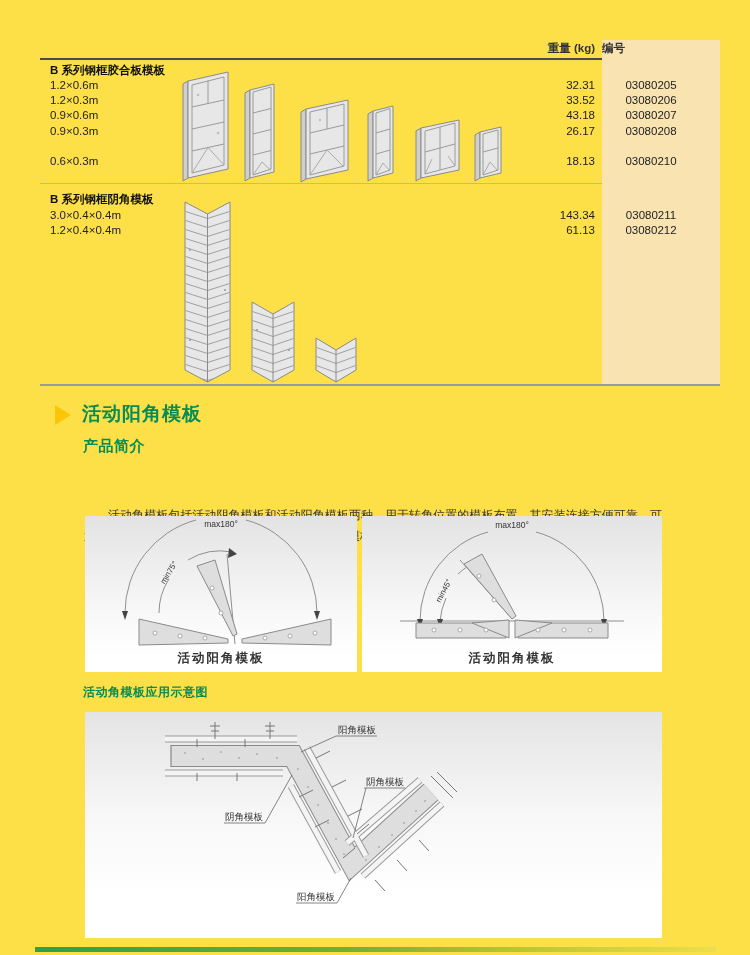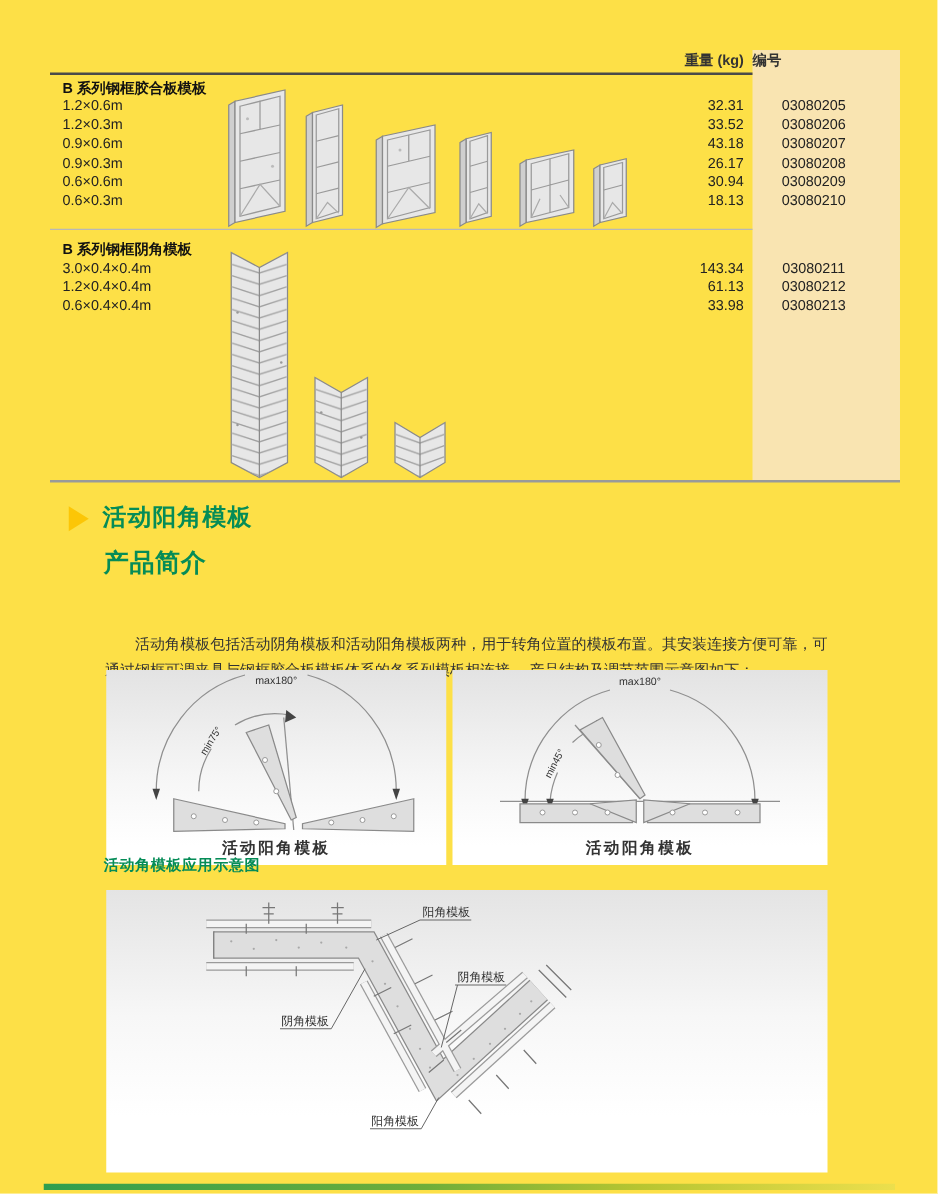--- a/index.html
+++ b/index.html
@@ -20,27 +20,27 @@
   .td-size{position:absolute;left:10px;}
   .td-weight{position:absolute;right:125px;}
   .td-code{position:absolute;left:540px;width:112px;text-align:center;margin-left:15px;}
   .panel-art{position:absolute;left:0;top:0;width:680px;height:346px;}
 
   
   .arrow{position:absolute;left:55px;top:405px;width:0;height:0;
          border-top:10px solid transparent;border-bottom:10px solid transparent;
          border-left:16px solid #FCC606;}
   .h1{position:absolute;left:82px;top:401px;font-size:19px;font-weight:bold;color:#058C57;letter-spacing:1px;}
-  .h2{position:absolute;left:83px;top:437px;font-size:20px;font-weight:bold;color:#058C57;letter-spacing:0.5px;}
+  .h2{position:absolute;left:83px;top:437px;font-size:15px;font-weight:bold;color:#058C57;letter-spacing:0.5px;}
   .h3{position:absolute;left:83px;top:684px;font-size:12px;font-weight:bold;color:#058C57;letter-spacing:0.5px;}
   .intro{position:absolute;left:84px;top:461px;width:578px;font-size:12px;line-height:21px;
          color:#333;text-indent:2em;text-align:justify;margin-top:44px;}
 
   
-  .diag-box{position:absolute;top:536px;height:156px;background:linear-gradient(#e3e3e3,#f6f6f6 55%,#ffffff 90%);}
+  .diag-box{position:absolute;top:516px;height:156px;background:linear-gradient(#e3e3e3,#f6f6f6 55%,#ffffff 90%);}
   .diag-left{left:85px;width:272px;}
   .diag-right{left:362px;width:300px;}
   .diag-caption{position:absolute;left:0;bottom:5px;width:100%;text-align:center;
                 font-size:12.5px;font-weight:bold;color:#333;letter-spacing:2px;}
   .diag-svg{position:absolute;left:0;top:0;}
 
   .app-box{position:absolute;left:85px;top:712px;width:577px;height:226px;
            background:linear-gradient(#e4e4e4,#f7f7f7 45%,#ffffff 80%);}
 
   .footer-bar{position:absolute;left:35px;top:947px;width:681px;height:5px;
@@ -77,49 +77,39 @@
     <div class="trow" style="top:68px">
       <span class="td-size">0.9×0.6m</span>
       <span class="td-weight">43.18</span>
       <span class="td-code">03080207</span>
     </div>
     <div class="trow" style="top:84px">
       <span class="td-size">0.9×0.3m</span>
       <span class="td-weight">26.17</span>
       <span class="td-code">03080208</span>
     </div>
-    <div class="trow" style="top:99px">
-      <span class="td-size">0.6×0.6m</span>
-      <span class="td-weight">30.94</span>
-      <span class="td-code">03080209</span>
-    </div>
     <div class="trow" style="top:114px">
       <span class="td-size">0.6×0.3m</span>
       <span class="td-weight">18.13</span>
       <span class="td-code">03080210</span>
     </div>
 
     <div class="hline-div"></div>
 
     <div class="sec-title" style="top:152px">B 系列钢框阴角模板</div>
 
     <div class="trow" style="top:168px">
       <span class="td-size">3.0×0.4×0.4m</span>
       <span class="td-weight">143.34</span>
       <span class="td-code">03080211</span>
     </div>
     <div class="trow" style="top:183px">
       <span class="td-size">1.2×0.4×0.4m</span>
       <span class="td-weight">61.13</span>
       <span class="td-code">03080212</span>
-    </div>
-    <div class="trow" style="top:198px">
-      <span class="td-size">0.6×0.4×0.4m</span>
-      <span class="td-weight">33.98</span>
-      <span class="td-code">03080213</span>
     </div>
 
     <div class="hline-bottom"></div>
 
     <svg class="panel-art" viewBox="0 0 680 346">
       <defs>
         <pattern id="chevC1" patternUnits="userSpaceOnUse" x="145" y="162" width="45" height="9">
           <path d="M0.5 0.5 L22.5 7.5 L44.5 0.5" fill="none" stroke="#9f9f9f" stroke-width="1"></path>
         </pattern>
         <pattern id="chevC2" patternUnits="userSpaceOnUse" x="212" y="262" width="42" height="9">

